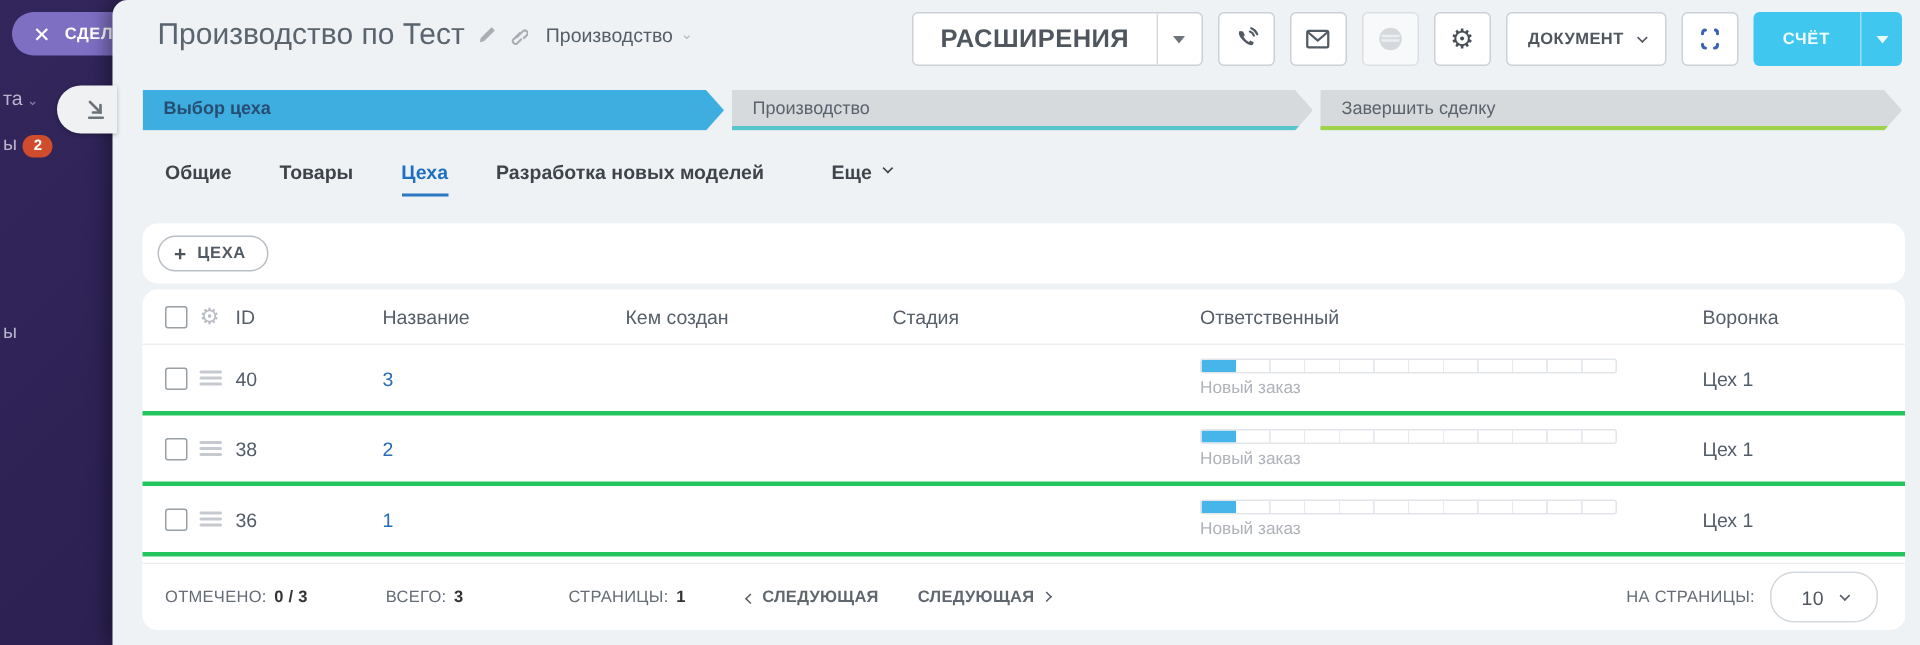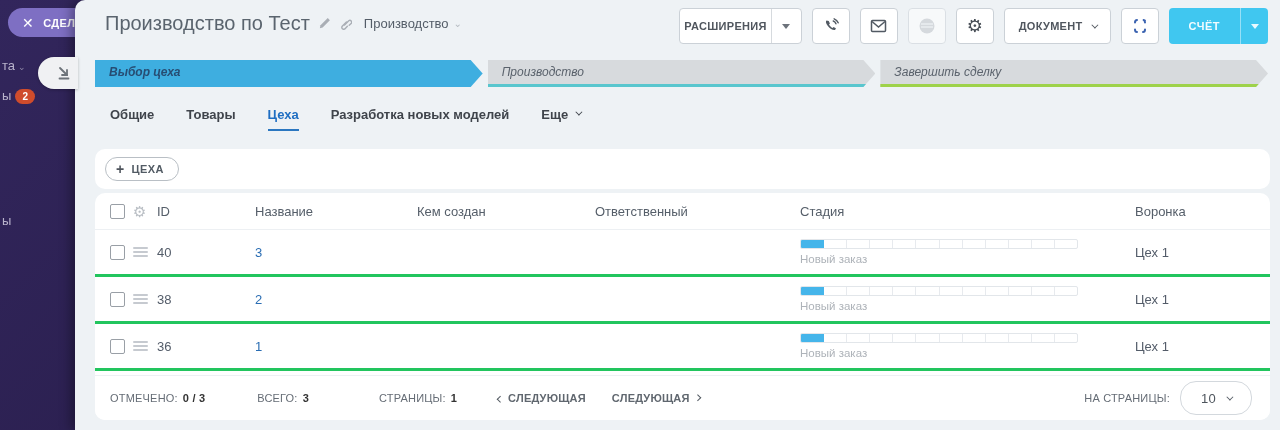--- a/index.html
+++ b/index.html
@@ -28,52 +28,52 @@
   .hdr { display:flex; align-items:flex-start; justify-content:space-between; padding:8px 12px 0 30px; }
   .title-wrap { display:flex; align-items:center; gap:8px; padding-top:4px; }
   .page-title { font-size:20px; color:#5a646e; font-weight:400; white-space:nowrap; }
   .title-icon { color:#a9aeb5; display:inline-flex; cursor:pointer; }
   .cat-link { font-size:13px; color:#545d68; margin-left:4px; cursor:pointer; display:flex; align-items:center; gap:5px; }
 
   .btn-row { display:flex; align-items:center; gap:10px; padding-top:0; }
   .wbtn { height:36px; background:#fff; border:1px solid #cbd1d7; border-radius:4px; display:flex; align-items:center;
       justify-content:center; color:#50565e; cursor:pointer; font-family:inherit; }
   .split { padding:0; overflow:hidden; }
-  .split .main-part { padding:0 4px; font-size:11px; font-weight:bold; letter-spacing:.3px; color:#50565e;
+  .split .main-part { padding:0 18px; font-size:17px; font-weight:bold; letter-spacing:.3px; color:#50565e;
       height:100%; display:flex; align-items:center; cursor:pointer; }
   .split .caret-part { width:30px; height:100%; border-left:1px solid #d6dade; display:flex; align-items:center;
       justify-content:center; cursor:pointer; }
   .icon-btn { width:38px; }
   .doc-btn { padding:0 14px; font-size:11px; font-weight:bold; letter-spacing:.3px; gap:8px; }
   .invoice-btn { height:36px; border-radius:4px; background:#40c7f0; display:flex; overflow:hidden; border:none; }
   .invoice-main { padding:0 20px; color:#f2fcff; font-size:11px; font-weight:bold; letter-spacing:.5px;
       display:flex; align-items:center; cursor:pointer; }
   .invoice-caret { width:28px; border-left:1px solid rgba(255,255,255,.45); display:flex; align-items:center;
       justify-content:center; cursor:pointer; }
 
   .chev { display:inline-block; width:7px; height:7px; border-right:2px solid currentColor; border-bottom:2px solid currentColor;
       transform:rotate(45deg) translateY(-2px); }
   .chev.sm { width:5px; height:5px; border-width:1.5px; }
   .tri-down { width:0; height:0; border-left:4px solid transparent; border-right:4px solid transparent; border-top:5px solid #6d737b; }
   .tilde-caret { color:#b4bac0; font-size:10px; }
 
   
-  .stages { display:flex; gap:5px; margin:16px 12px 0 20px;font-style:italic; }
+  .stages { display:flex; gap:5px; margin:16px 12px 0 20px; }
   .stage { flex:1; height:27px; position:relative; font-size:12px; line-height:25px; padding-left:14px;
       clip-path:polygon(0 0, calc(100% - 12px) 0, 100% 50%, calc(100% - 12px) 100%, 0 100%); cursor:pointer; }
   .stage.active { background:#3eaee0; color:#274d73; font-weight:bold; }
   .stage.pending { background:#d7dadd; color:#5a626c; }
   .stage .under { position:absolute; left:0; bottom:0; height:3px; width:calc(100% - 8px); }
 
   
   .tabs { display:flex; gap:32px; margin:20px 20px 0 35px; font-size:13px; font-weight:bold; color:#3f444b; }
   .tab { padding-bottom:9px; cursor:pointer; position:relative; white-space:nowrap; }
   .tab.active { color:#1e6ec2; }
   .tab.active::after { content:""; position:absolute; left:0; right:0; bottom:0; height:2px; background:#2b77c0; }
-  .tab-more { display:flex; align-items:center; gap:7px; }
+  .tab-more { display:flex; align-items:center; gap:7px;margin-left:13px; }
   .tab-more .chev { border-color:#3f444b; margin-top:-2px; }
 
   
   .card { background:#fff; border-radius:10px; margin:0 10px 0 20px; }
   .add-card { margin-top:18px; height:40px; display:flex; align-items:center; padding-left:10px; }
   .add-btn { height:24px; padding:0 14px 0 10px; border:1px solid #b9bfc5; border-radius:13px; background:#fff;
       display:flex; align-items:center; gap:7px; font-size:11px; font-weight:bold; color:#525b64; letter-spacing:.4px; cursor:pointer; }
   .plus-ic { font-size:14px; font-weight:bold; color:#4e545c; line-height:1; }
 
   .table-card { margin-top:4px; height:227px; display:flex; flex-direction:column; }
@@ -259,22 +259,22 @@
   </div>
 
   <div class="card table-card">
 
     <div class="grid-row thead">
       <span class="cbx"></span>
       <span class="thead-gear">⚙</span>
       <span>ID</span>
       <span>Название</span>
       <span>Кем создан</span>
+      <span>Стадия</span>
       <span>Ответственный</span>
-      <span>Стадия</span>
       <span>Воронка</span>
     </div>
 
     <div class="grid-row trow">
       <span class="cbx"></span>
       <span class="burger">
           <span></span>
           <span></span>
           <span></span>
         </span>

